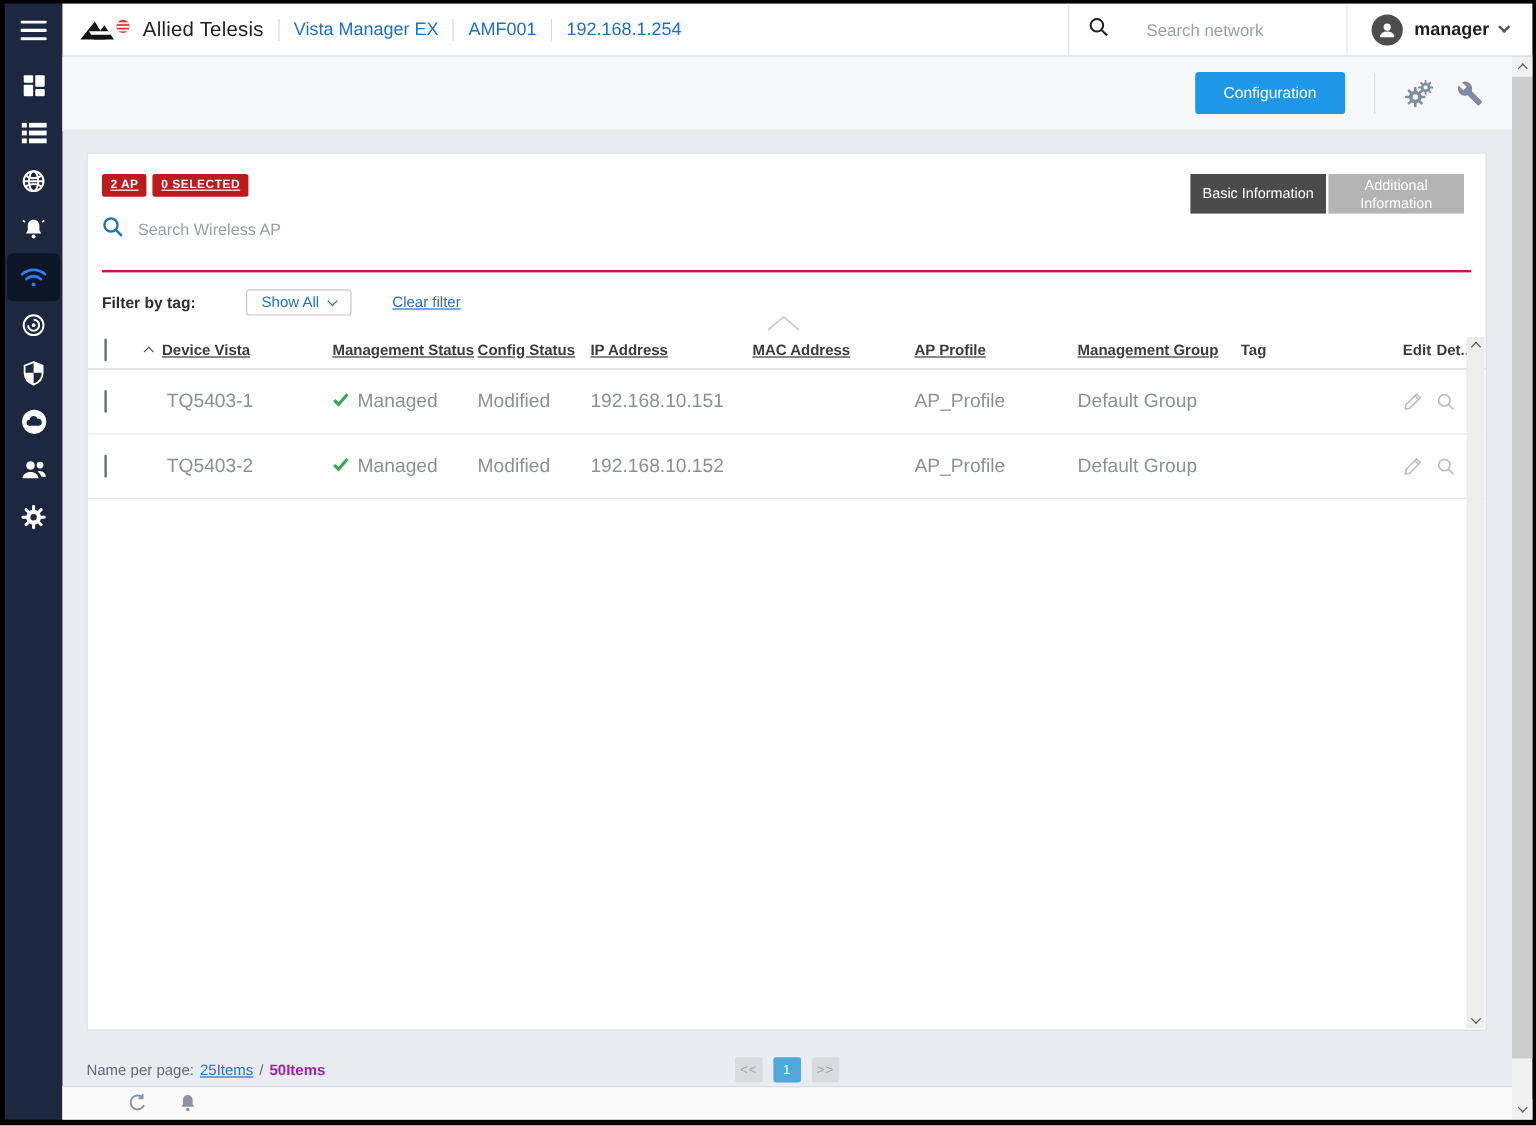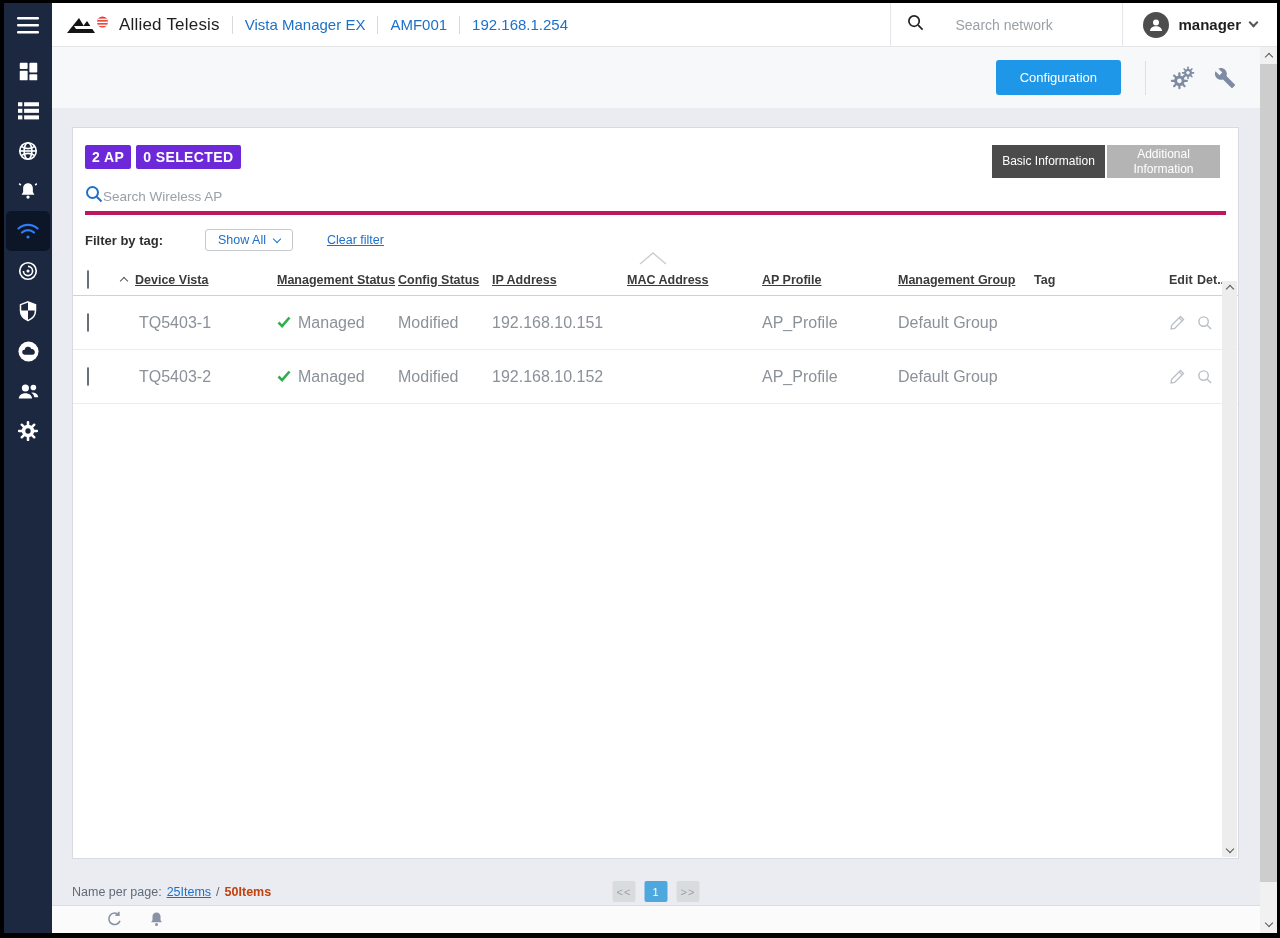--- a/index.html
+++ b/index.html
@@ -33,26 +33,26 @@
   .main { position:absolute; left:52px; top:47px; right:20px; bottom:5px; background:#eaecf1; display:flex; flex-direction:column; }
   .toolbar { height:62px; background:#f7f8f9; border-bottom:1px solid #e9ebee; display:flex; align-items:center; justify-content:flex-end; padding-right:24px; gap:18px; flex:0 0 auto; }
   .btn-config { background:#1f97e8; color:#fff; border:none; border-radius:3px; font-size:13px; padding:10px 24px; cursor:pointer; font-family:"Liberation Sans",sans-serif; }
   .toolbar-sep { width:1px; height:34px; background:#dcdfe3; margin:0 6px; }
   .tool-icon { cursor:pointer; display:flex; align-items:center; }
 
   
   .content { flex:1; position:relative; }
   .card { position:absolute; left:20px; right:21px; top:18px; height:732px; background:#fff; border:1px solid #d7dade; }
   .badge-row { display:flex; gap:5px; margin:17px 0 0 12px; }
-  .badge { background:#6d28d9; color:#fff; font-size:14px; font-weight:700; letter-spacing:.4px; padding:4px 7px; border-radius:2px; }
+  .badge { background:#b91c1c; color:#fff; font-size:10px; font-weight:700; letter-spacing:.4px; padding:4px 7px; border-radius:2px;text-decoration:underline; }
   .tabs { position:absolute; top:17px; right:18px; display:flex; gap:2px; }
   .tab { width:113px; height:33px; font-size:12px; line-height:1.25; color:#fff; display:flex; align-items:center; justify-content:center; text-align:center; cursor:pointer; padding:2px 10px; }
   .tab.active { background:#4b4b4b; }
   .tab.inactive { background:#b4b4b4; }
-  .search-row { display:flex; align-items:center; margin:16px 12px 0 12px; border-bottom:4px solid #be185d; padding-bottom:4px; }
+  .search-row { display:flex; align-items:center; gap:12px; margin:16px 12px 0 12px; border-bottom:2px solid #be185d; padding-bottom:22px; }
   .search-row input { border:none; outline:none; font-size:13.5px; color:#333; flex:1; font-family:"Liberation Sans",sans-serif; }
   .search-row input::placeholder { color:#9aa0a6; }
   .filter-row { display:flex; align-items:center; margin:13px 0 0 12px; height:24px;gap:20px; }
   .filter-label { font-size:13px; font-weight:700; color:#2f2f2f; }
   .dd-btn { margin-left:22px; display:flex; align-items:center; gap:8px; border:1px solid #c6c9cd; border-radius:3px; background:#fff; color:#1d70c8; font-size:12.5px; padding:3px 12px; cursor:pointer; font-family:"Liberation Sans",sans-serif; }
   .dd-chev { display:inline-block; width:6px; height:6px; border-right:1.6px solid #1d70c8; border-bottom:1.6px solid #1d70c8; transform:rotate(45deg); margin-top:-3px; }
   .link { color:#1d70c8; font-size:12.5px; text-decoration:underline; cursor:pointer; }
   .clear-link { margin-left:14px; }
 
   
@@ -76,21 +76,21 @@
   .row-icon { cursor:pointer; display:flex; align-items:center; }
 
   
   .inner-scroll { position:absolute; right:1px; top:153px; bottom:1px; width:15px; background:#ededed; display:flex; flex-direction:column; justify-content:space-between; align-items:center; padding:5px 0; }
   .is-chev-up { width:6px; height:6px; border-left:1.6px solid #555; border-top:1.6px solid #555; transform:rotate(45deg); cursor:pointer; }
   .is-chev-dn { width:6px; height:6px; border-right:1.6px solid #555; border-bottom:1.6px solid #555; transform:rotate(45deg); cursor:pointer; }
 
   
   .pag-row { position:absolute; left:0; right:0; top:760px; height:45px; display:flex; align-items:center; }
   .pag-left { margin-left:20px; font-size:12.5px; color:#5f6b7a; display:flex; align-items:center; gap:5px; }
-  .pag-bold { font-weight:700; color:#c2410c; }
+  .pag-bold { font-weight:700; color:#a21caf; }
   .pager { position:absolute; left:50%; transform:translateX(-50%); display:flex; gap:9px; }
   .pg-btn { min-width:23px; height:21px; border:none; border-radius:2px; background:#d9dcdf; color:#9aa1a8; font-size:11px; cursor:pointer; font-family:"Liberation Sans",sans-serif; letter-spacing:1px; }
   .pg-btn.active { background:#4fa8dd; color:#fff; }
   .footer-bar { position:absolute; left:0; right:0; bottom:0; height:28px; background:#fbfbfc; border-top:1px solid #d9dce1; display:flex; align-items:center; padding-left:54px; gap:26px; }
   .f-icon { cursor:pointer; display:flex; align-items:center; }
 
   
   .vscroll { position:absolute; right:3px; top:47px; bottom:5px; width:17px; background:#f1f1f1; }
   .vs-btn { position:absolute; left:0; width:17px; height:17px; display:flex; align-items:center; justify-content:center; cursor:pointer; background:#f1f1f1; }
   .vs-up { top:0; } .vs-dn { bottom:0; }

